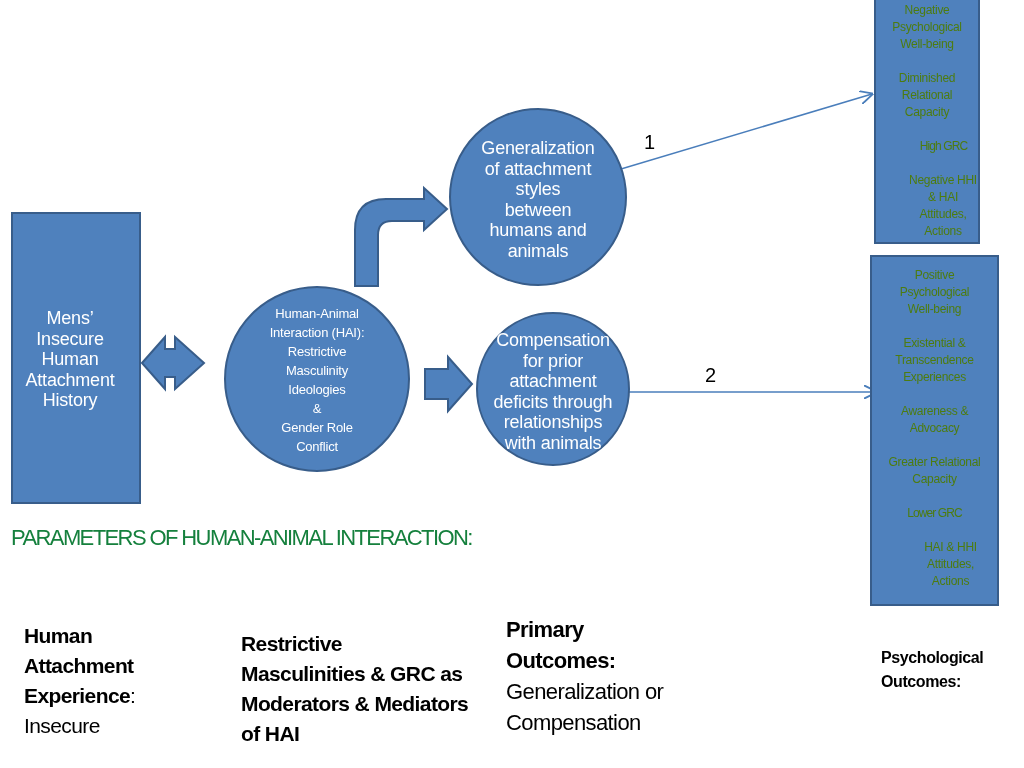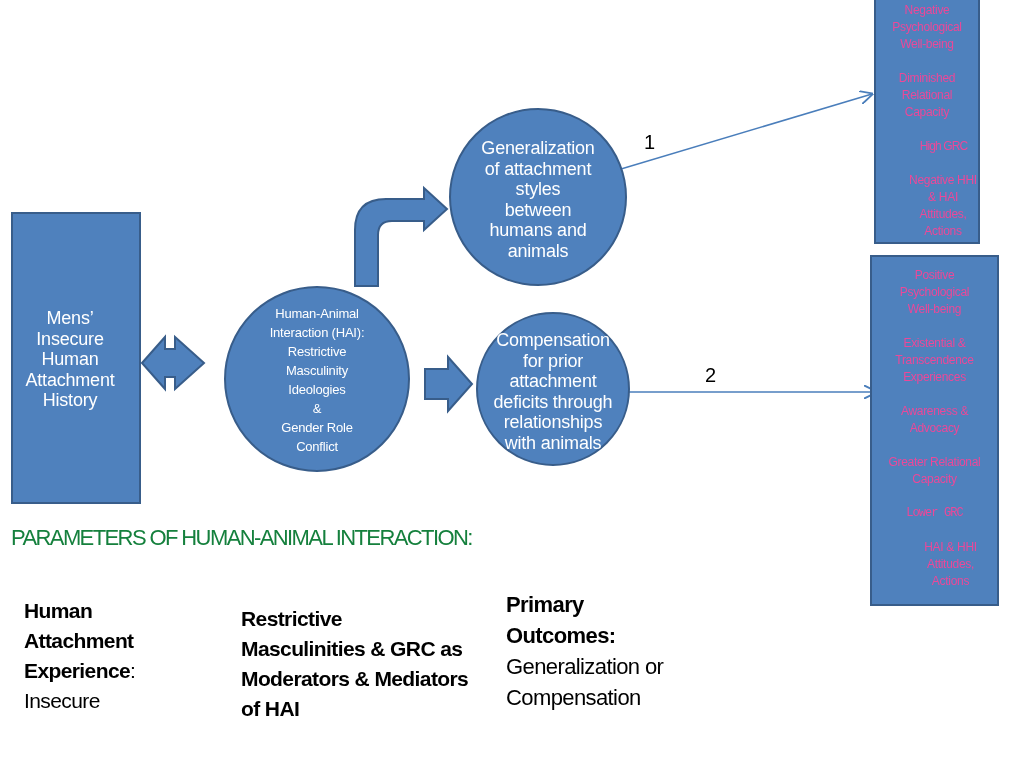--- a/index.html
+++ b/index.html
@@ -2,29 +2,29 @@
 <html><head>
 <meta charset="utf-8">
 <style>
   html, body { margin: 0; padding: 0; background: #ffffff; }
   body { width: 1024px; height: 768px; position: relative; overflow: hidden;
          font-family: "Liberation Sans", sans-serif; }
   #canvas { position: absolute; left: 0; top: 0; width: 1024px; height: 768px; }
   .node-text { position: absolute; color: #ffffff; text-align: center;
                font-size: 18px; line-height: 20.5px; white-space: pre-line;
                letter-spacing: -0.2px; }
-  .box-text { position: absolute; color: #ec4899; text-align: center;
+  .box-text { position: absolute; color: #4d7c0f; text-align: center;
               font-size: 12px; line-height: 17px; letter-spacing: -0.3px; }
   .box-text .grp { margin-bottom: 17px; white-space: pre-line; }
   .box-text .grp:last-child { margin-bottom: 0; padding-left: 32px; }
   .num { position: absolute; font-size: 20px; color: #000; }
   .title { position: absolute; left: 11px; top: 525px; font-size: 22px;
            color: #15803d; letter-spacing: -1.6px; white-space: nowrap; }
   .param { position: absolute; color: #000; font-size: 21px; line-height: 30px;
-           letter-spacing: -0.6px; }
+           letter-spacing: -0.6px; margin-top: 25px; }
   .param b { font-weight: bold; }
   .param .normal { font-weight: normal; }
   .param.small { font-size: 16px; line-height: 24px; letter-spacing: -0.4px; }
 </style>
 </head>
 <body>
 
 <svg id="canvas" viewBox="0 0 1024 768">
   <defs>
     <marker id="arrowhead" viewBox="0 0 10 10" refX="9" refY="5" markerWidth="9" markerHeight="9" orient="auto">
@@ -103,21 +103,21 @@
   <div class="grp">Positive
 Psychological
 Well-being</div>
   <div class="grp">Existential  &amp;
 Transcendence
 Experiences</div>
   <div class="grp">Awareness &amp;
 Advocacy</div>
   <div class="grp">Greater Relational
 Capacity</div>
-  <div class="grp" style="letter-spacing:-0.9px;font-family:Liberation Mono, monospace;">Lower GRC</div>
+  <div class="grp" style="letter-spacing:-0.9px;">Lower GRC</div>
   <div class="grp">HAI &amp; HHI
 Attitudes,
 Actions</div>
 </div>
 
 <div class="title">PARAMETERS OF HUMAN-ANIMAL  INTERACTION:</div>
 
 <div class="param" style="left:24px; top:596px; width:150px;">
   <b>Human Attachment Experience</b><span>:</span><br>
   <span class="normal">Insecure</span>
@@ -126,14 +126,14 @@
 <div class="param" style="left:241px; top:604px; width:230px;">
   <b>Restrictive Masculinities &amp; GRC as Moderators  &amp; Mediators of HAI</b>
 </div>
 
 <div class="param" style="left:506px; top:589px; width:160px; font-size:22px; line-height:31px;">
   <b>Primary Outcomes:</b><br>
   <span class="normal">Generalization or Compensation</span>
 </div>
 
 <div class="param small" style="left:881px; top:621px; width:100px;">
-  <br>
+  <b>Psychological Outcomes:</b><br>
 </div>
 
 </body></html>

